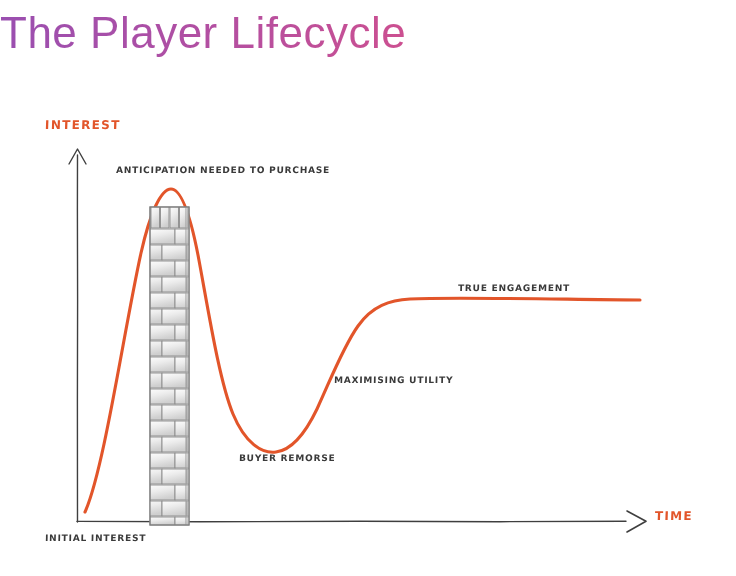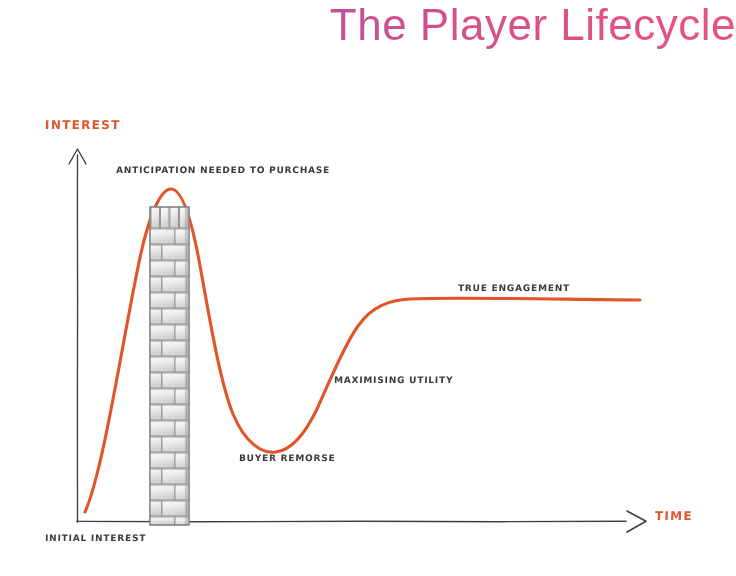--- a/index.html
+++ b/index.html
@@ -19,24 +19,24 @@
     position: absolute;
     inset: 0;
     width: 736px;
     height: 576px;
     background: #ffffff;
   }
 
   
   #title {
     position: absolute;
-    top: 0;
+    top: 8px;
     left: 0;
     width: 736px;
-    text-align: right;
+    text-align: left;
     font-family: "Liberation Sans", sans-serif;
     font-size: 44px;
     font-weight: 300;
     letter-spacing: 0.5px;
     line-height: 1.15;
     background: linear-gradient(90deg, #9a4fb0 0%, #b84f9e 35%, #d6508a 65%, #e8537a 100%);
     -webkit-background-clip: text;
     background-clip: text;
     color: transparent;
     -webkit-text-fill-color: transparent;

